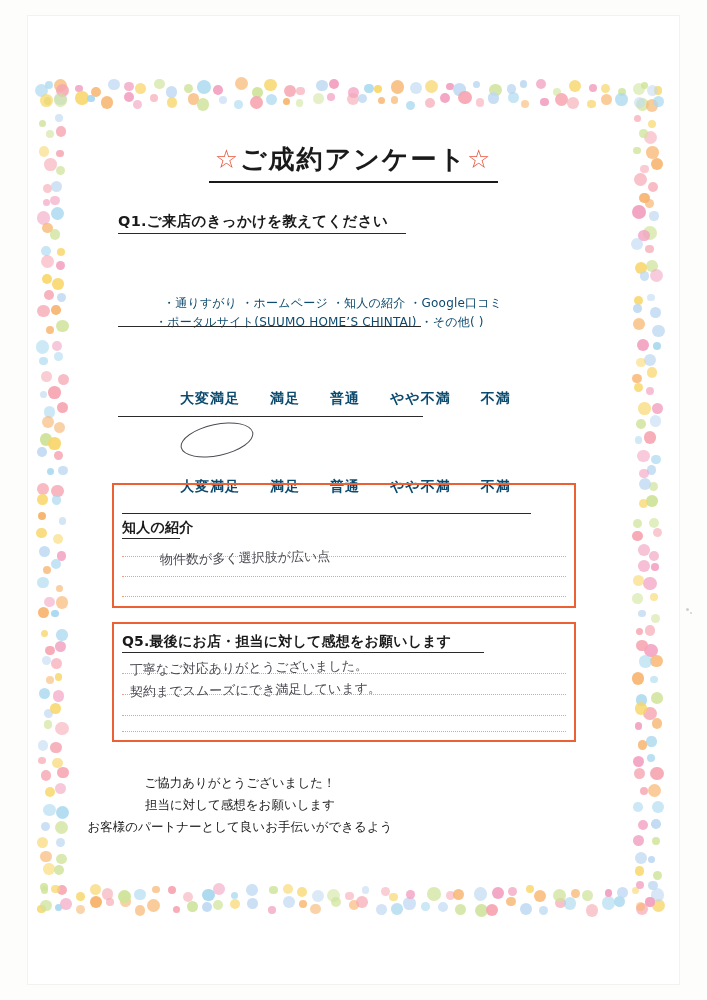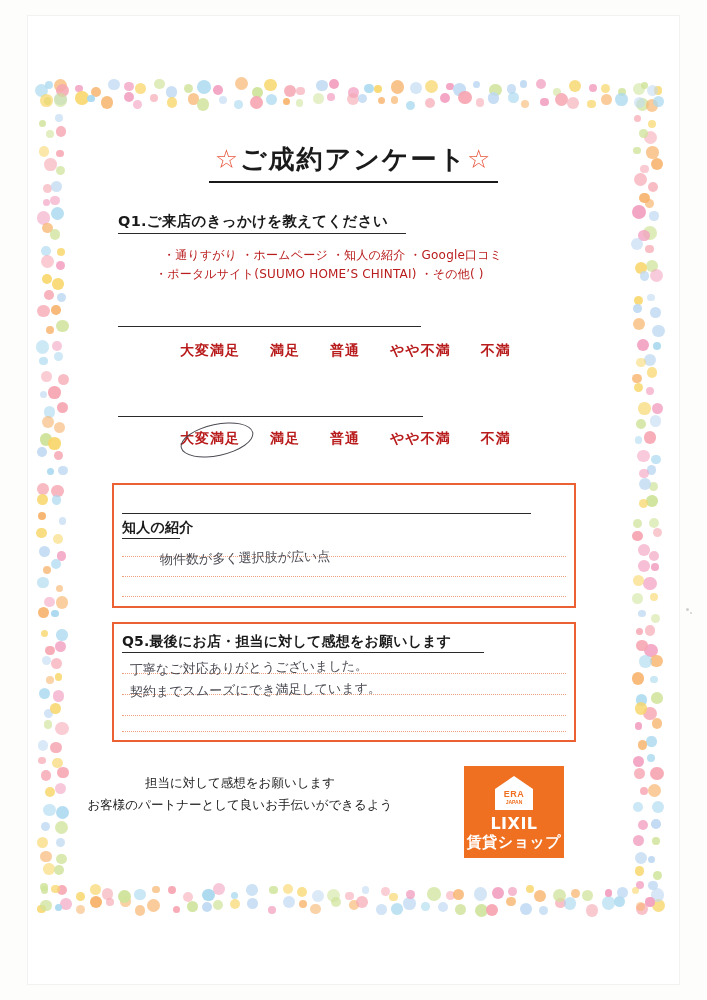--- a/index.html
+++ b/index.html
@@ -81,23 +81,24 @@
   .q-underline {
     position: absolute;
     height: 1px;
     background: #2a2a2a;
   }
 
   .opts {
     position: absolute;
     font-family: "DejaVu Sans", sans-serif;
     font-size: 12px;
-    color: #b91c1c;
+    color: #0c4a6e;
     letter-spacing: 0.2px;
     white-space: nowrap;
+    margin-top: 48px;
   }
   .opts-big {
     font-size: 14px;
     font-weight: bold;
     letter-spacing: 1px;
   }
 
   
   .box {
     position: absolute;
@@ -624,32 +625,21 @@
 
   <div class="dashline" style="left:122px; top:673px; width:444px;"></div>
   <div class="dashline" style="left:122px; top:694px; width:444px;"></div>
   <div class="dashline" style="left:122px; top:715px; width:444px;"></div>
   <div class="dashline" style="left:122px; top:731px; width:444px;"></div>
 
   <div class="hand" style="left:130px; top:661px; font-size:13px; transform:rotate(-1deg);">丁寧なご対応ありがとうございました。</div>
   <div class="hand" style="left:130px; top:683px; font-size:13px; transform:rotate(-0.8deg);">契約までスムーズにでき満足しています。</div>
 
   <div class="footer">
+    <div>ご協力ありがとうございました！</div>
     <div>担当に対して感想をお願いします</div>
     <div>お客様のパートナーとして良いお手伝いができるよう</div>
   </div>
 
-  <div class="logo">
-    <div class="logo-house">
-      <svg width="40" height="36" viewBox="0 0 40 36" aria-hidden="true">
-        <polygon points="20,1 39,14 39,35 1,35 1,14" fill="#ffffff"></polygon>
-        <polygon points="20,4 36,15 36,33 4,33 4,15" fill="#ffffff"></polygon>
-      </svg>
-      <div class="logo-era">ERA</div>
-      <div class="logo-japan">JAPAN</div>
-    </div>
-    <div class="logo-lixil">LIXIL</div>
-    <div class="logo-shop">賃貸ショップ</div>
-  </div>
 
   <div class="speck" style="left:686px; top:608px; width:3px; height:3px;"></div>
   <div class="speck" style="left:690px; top:612px; width:2px; height:2px;"></div>
 </div>
 
 </body></html>

